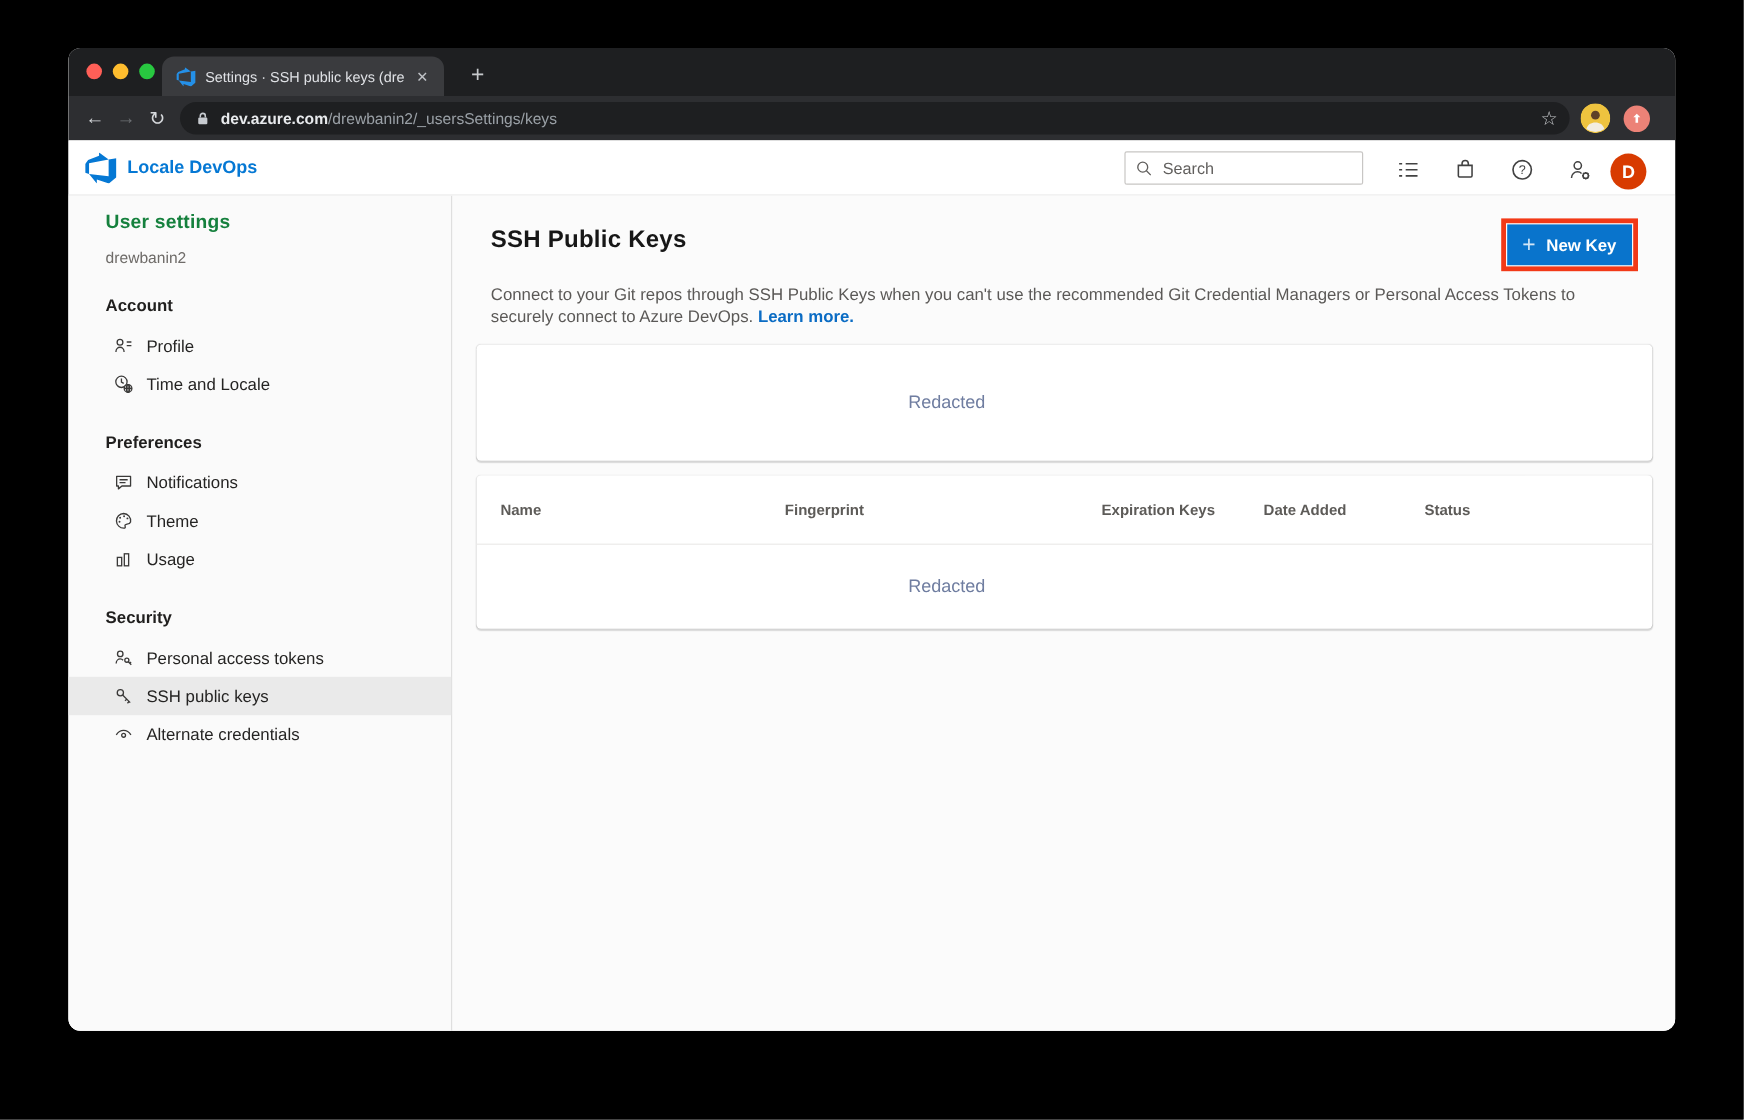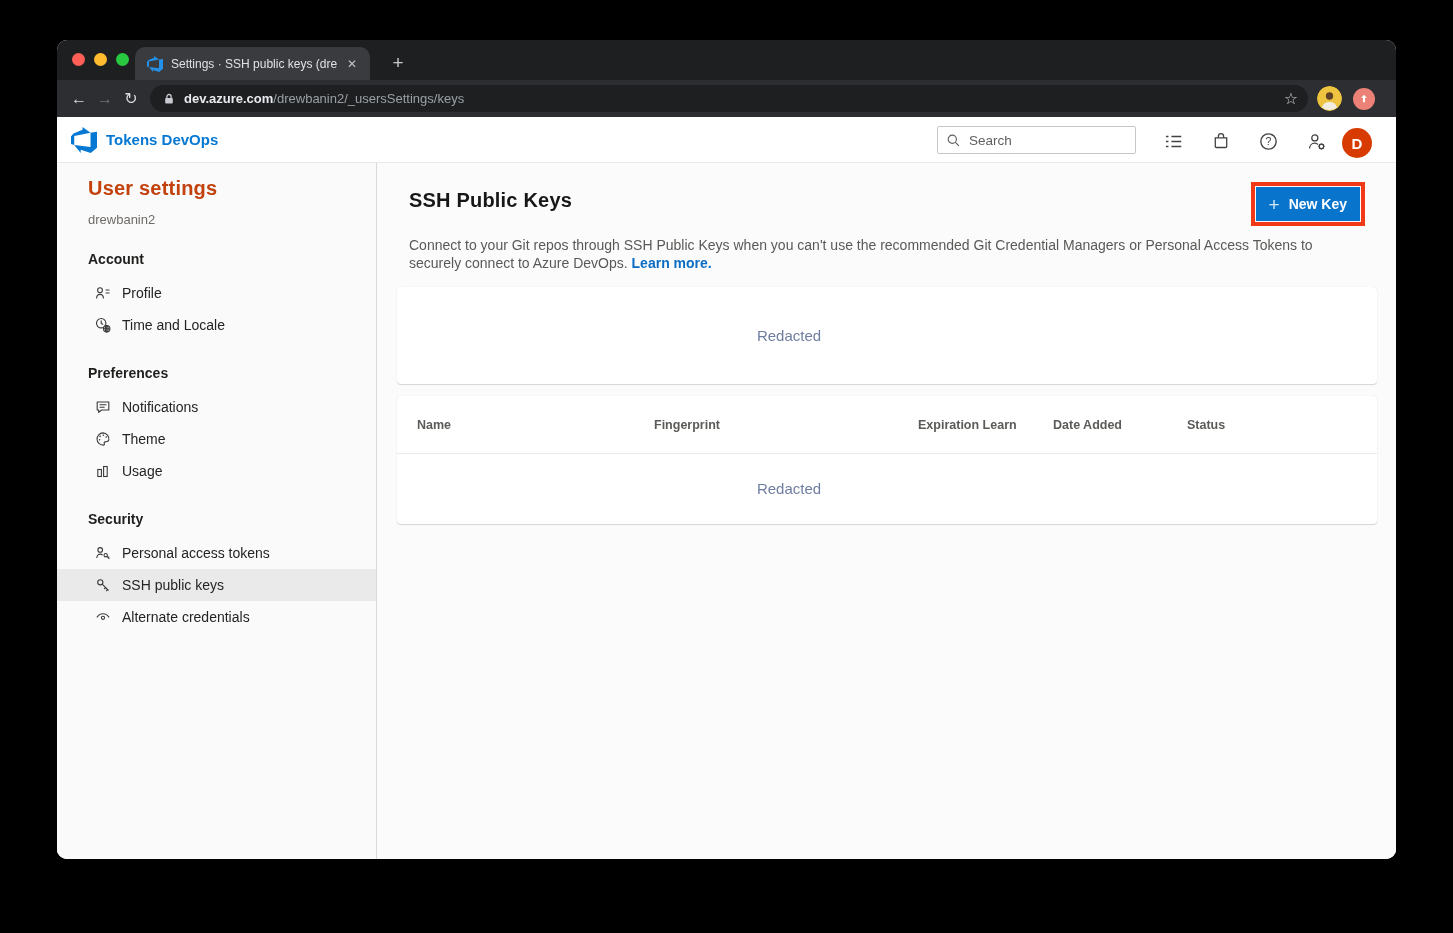--- a/index.html
+++ b/index.html
@@ -34,21 +34,21 @@
   .searchbox { position: absolute; left: 880px; top: 9px; width: 199px; height: 28px; border: 1px solid #c8c6c4; border-radius: 2px; display: flex; align-items: center; padding: 0 8px; background: #fff; }
   .searchbox input { border: none; outline: none; width: 150px; margin-left: 8px; font-size: 13.5px; color: #333; font-family: "Liberation Sans", sans-serif; background: transparent; }
   .searchbox input::placeholder { color: #605e5c; }
   .hicon { position: absolute; top: 13px; width: 22px; height: 22px; display: flex; align-items: center; justify-content: center; }
   .hi-list { left: 1105px; } .hi-bag { left: 1153px; } .hi-help { left: 1200px; } .hi-usergear { left: 1248px; }
   .avatar { position: absolute; left: 1285px; top: 11px; width: 30px; height: 30px; border-radius: 50%; background: #d83b01; color: #fff; font-size: 15px; font-weight: 700; display: flex; align-items: center; justify-content: center; }
 
   
   .content-row { flex: 1; display: flex; min-height: 0; background: #fff; }
   .sidebar { width: 320px; flex: 0 0 auto; background: #fafafa; border-right: 1px solid #d9d9d9; padding-top: 14px; }
-  .side-title { font-size: 20px; font-weight: 700; color: #c2410c; margin: 0 0 0 31px; letter-spacing: .2px; }
+  .side-title { font-size: 16px; font-weight: 700; color: #15803d; margin: 0 0 0 31px; letter-spacing: .2px; }
   .side-sub { font-size: 13px; color: #6e6b68; margin: 12px 0 0 31px; }
   .side-section { font-size: 14px; font-weight: 700; color: #201f1e; margin: 24px 0 10px 31px; }
   .side-item { height: 32px; display: flex; align-items: center; padding-left: 38px; cursor: default; }
   .side-item.active { background: #eaeaea; }
   .side-item .s-icon { width: 16px; height: 16px; margin-right: 11px; flex: 0 0 auto; display: flex; align-items: center; }
   .side-item .s-label { font-size: 14px; color: #252423; }
   .side-group { margin-top: 6px; }
 
   main { flex: 1; position: relative; background: #fbfbfb; }
   .main-head { position: relative; padding: 26px 32px 0; }
@@ -114,21 +114,21 @@
         <svg width="14" height="14" viewBox="0 0 22 22">
             <path d="M11 4.5l4.6 4.6h-2.9v7h-3.4v-7H6.4z" fill="#fff"></path>
           </svg>
       </div>
     </div>
 
     <div class="appheader">
       <svg width="26" height="26" viewBox="0 0 24 24">
           <path fill="#0578d4" d="M0 8.877 2.247 5.91l8.405-3.416V.022l7.37 5.393L2.966 8.338v8.225L0 15.707zm24-4.45v14.651l-5.753 4.9-9.303-3.057v3.056l-5.978-7.416 15.057 1.798V5.415z"></path>
         </svg>
-      <span class="brand">Tokens DevOps</span>
+      <span class="brand">Locale DevOps</span>
       <div class="searchbox">
         <svg width="15" height="15" viewBox="0 0 16 16">
             <circle cx="6.7" cy="6.7" r="4.4" fill="none" stroke="#605e5c" stroke-width="1.2"></circle>
             <path d="M10 10l3.8 3.8" stroke="#605e5c" stroke-width="1.2"></path>
           </svg>
         <input placeholder="Search" style="">
       </div>
       <span class="hicon hi-list">
         <svg width="21" height="21" viewBox="0 0 20 20" stroke="#424242" stroke-width="1.3" fill="none">
             <path d="M2.8 5.2h2.4M8 5.2h9.4M2.8 10h2.4M8 10h9.4M2.8 14.8h2.4M8 14.8h9.4"></path>
@@ -272,21 +272,21 @@
         <div class="card card1">
           <div class="redacted-wrap">
               <span class="redacted">Redacted</span>
             </div>
         </div>
 
         <div class="card card2">
           <div class="thead">
             <span class="col-name">Name</span>
             <span class="col-fp">Fingerprint</span>
-            <span class="col-exp">Expiration Learn</span>
+            <span class="col-exp">Expiration Keys</span>
             <span class="col-date">Date Added</span>
             <span class="col-status">Status</span>
           </div>
           <div class="trow">
             <div class="redacted-wrap">
                 <span class="redacted">Redacted</span>
               </div>
           </div>
         </div>
       </main>

